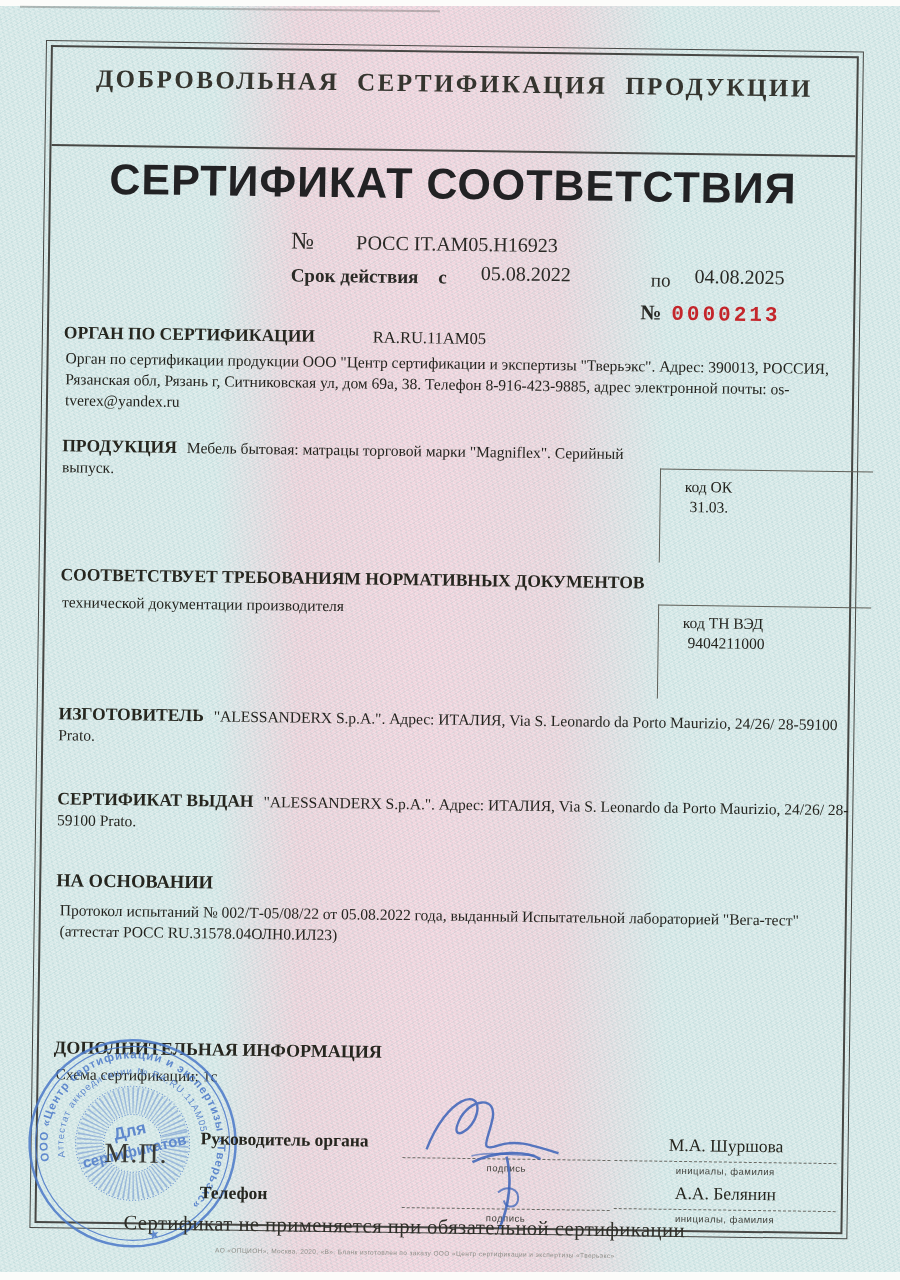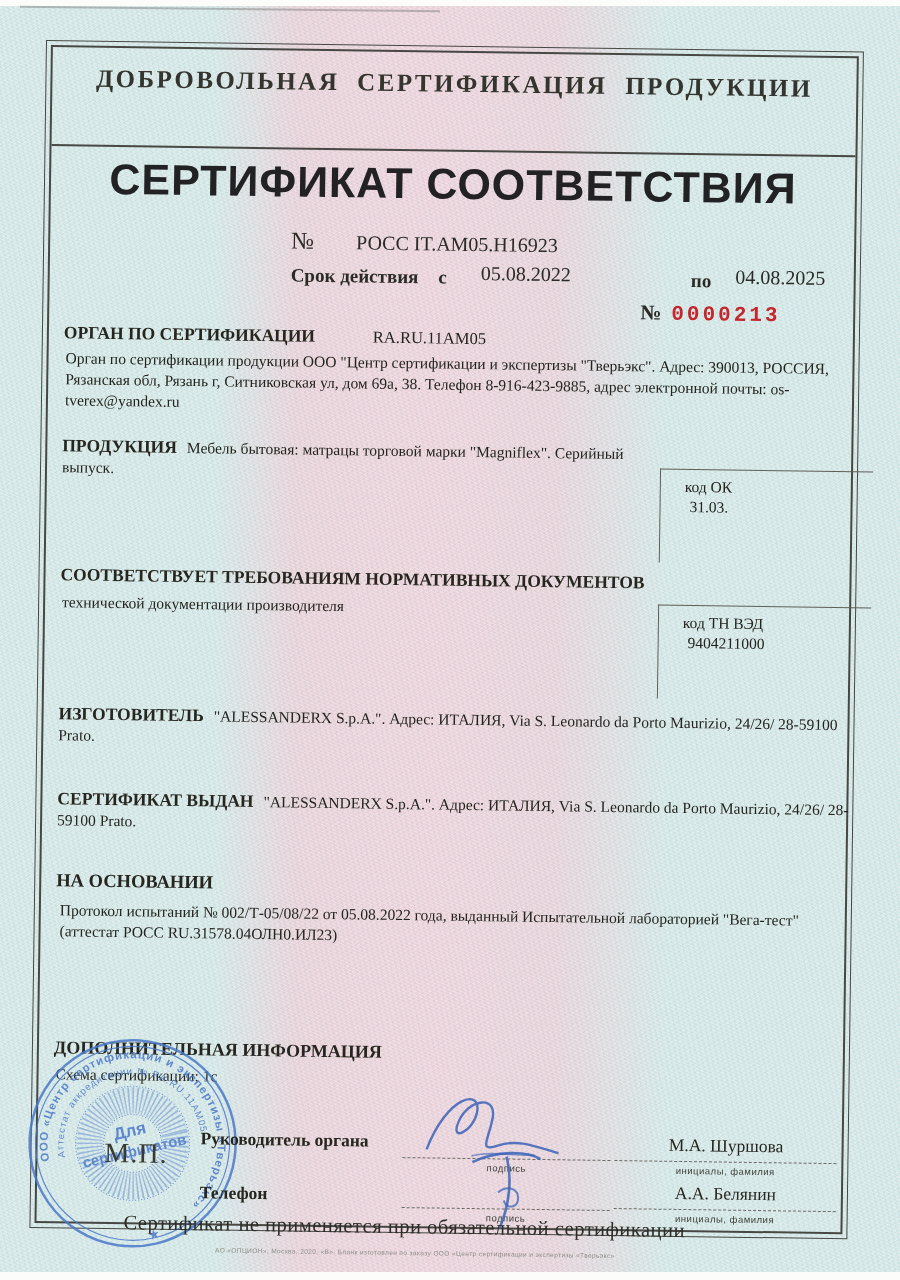--- a/index.html
+++ b/index.html
@@ -28,21 +28,21 @@
   .title{position:absolute;top:114px;left:0;width:100%;text-align:center;
     font-family:"Liberation Sans",sans-serif;font-weight:bold;font-size:43px;
     letter-spacing:1px;color:#222224;}
 
   .certno{position:absolute;top:184px;left:248px;font-size:20px;color:#2a2a26;}
   .certno .nosym{font-size:24px;margin-right:42px;}
   .validity{position:absolute;top:220px;left:248px;font-size:19px;color:#2a2a26;}
   .validity .lbl{font-weight:bold;}
   .validity .from-l{font-weight:bold;margin-left:20px;}
   .validity .date{font-size:20px;position:relative;top:-4px;margin-left:34px;}
-  .validity .to-l{font-weight:bold;margin-left:120px;}
+  .validity .to-l{font-weight:normal;margin-left:80px;}
   .validity .date2{font-size:20px;position:relative;top:-4px;margin-left:24px;}
 
   .blankno{position:absolute;top:252px;left:598px;font-size:21px;}
   .blankno .nosym{font-weight:bold;color:#2a2a26;}
   .blankno .num{font-family:"Liberation Mono",monospace;font-weight:bold;color:#c4262b;
     letter-spacing:3px;margin-left:10px;}
 
   .sec-label{font-weight:bold;font-size:17.5px;color:#26261f;}
   .body-text{font-size:15.5px;line-height:1.34;color:#24241f;}
 

